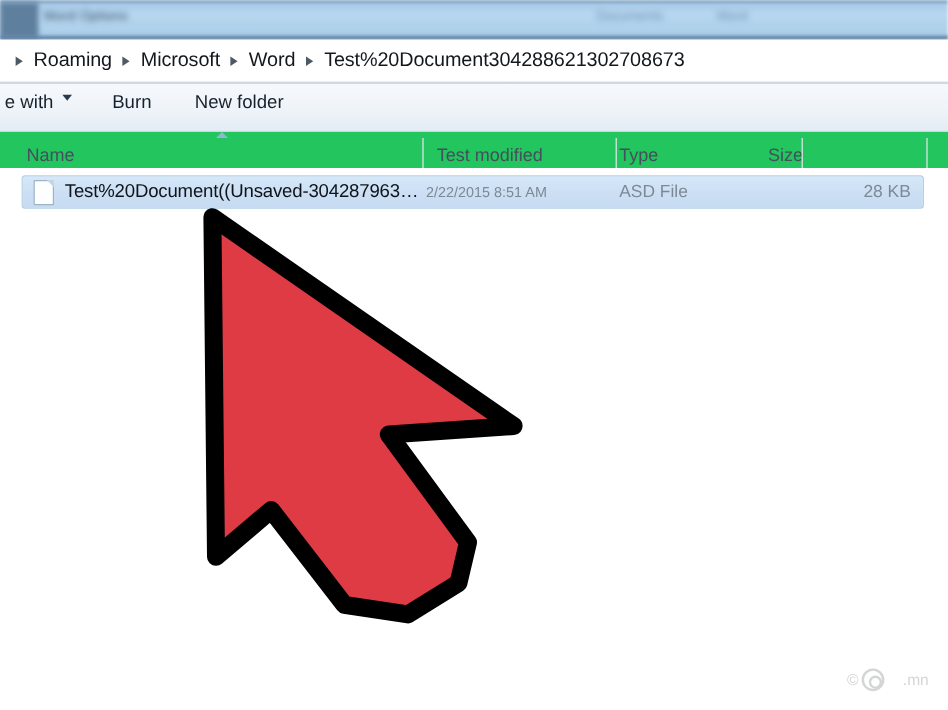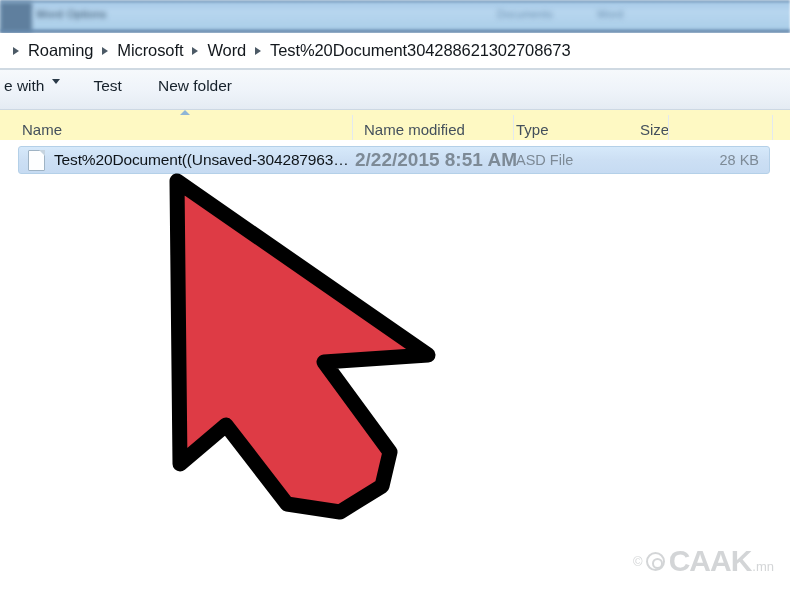--- a/index.html
+++ b/index.html
@@ -137,21 +137,21 @@
     left: 0; top: 109px;
     width: 790px; height: 1px;
     background: #cdd8e3;
   }
 
   
   .colheader {
     position: absolute;
     left: 0; top: 110px;
     width: 790px; height: 38px;
-    background: #fef9c3;
+    background: #22c55e;
     text-align: center;
   }
   .colheader-bottom {
     position: absolute;
     left: 0; top: 147px;
     width: 790px; height: 1px;
     background: #e2e8ee;
   }
   .col-label {
     position: absolute;
@@ -218,25 +218,24 @@
     font-size: 15.5px;
     color: #0e1419;
     font-family: "Liberation Sans", sans-serif;
     margin-left: 9px;
     white-space: nowrap;
     letter-spacing: -0.15px;
   }
   .cell-date {
     position: absolute;
     left: 336px;
-    font-size: 19px;
+    font-size: 12px;
     color: #7d8a96;
     font-family: "Liberation Sans", sans-serif;
     white-space: nowrap;
-    font-weight: bold;
   }
   .cell-type {
     position: absolute;
     left: 497px;
     font-size: 14.5px;
     color: #7d8a96;
     font-family: "Liberation Sans", sans-serif;
     white-space: nowrap;
   }
   .cell-size {
@@ -292,21 +291,21 @@
     color: #c3c6c8;
     letter-spacing: -1px;
     font-family: "Liberation Sans", sans-serif;
     line-height: 1;
   }
   .wm-tld {
     font-size: 13px;
     color: #c3c6c8;
     align-self: flex-end;
     margin-bottom: 2px;
-    margin-left: 1px;
+    margin-left: 11px;
     font-family: "Liberation Sans", sans-serif;
   }
 </style>
 </head>
 <body>
 
 <div id="screen">
 
   <div class="chrome-strip"></div>
   <div class="chrome-left-edge"></div>
@@ -326,31 +325,31 @@
     <span class="crumb-text">Test%20Document304288621302708673</span>
   </div>
   <div class="addr-bottom-line"></div>
 
   <div class="toolbar">
     <div class="tb-item" style="margin-left:0px;">
       <span>e with</span>
       <span class="tb-caret"></span>
     </div>
     <div class="tb-item" style="margin-left:26px;">
-      <span>Test</span>
+      <span>Burn</span>
     </div>
     <div class="tb-item" style="margin-left:28px;">
       <span>New folder</span>
     </div>
   </div>
   <div class="toolbar-bottom-line"></div>
 
   <div class="colheader">
     <div class="col-label" style="left:22px;">Name</div>
-    <div class="col-label" style="left:364px;">Name modified</div>
+    <div class="col-label" style="left:364px;">Test modified</div>
     <div class="col-label" style="left:516px;">Type</div>
     <div class="col-label" style="left:640px;">Size</div>
   </div>
   <div class="col-div" style="left:352px;"></div>
   <div class="col-div" style="left:513px;"></div>
   <div class="col-div" style="left:668px;"></div>
   <div class="col-div" style="left:772px;"></div>
   <div class="sort-arrow"></div>
   <div class="colheader-bottom"></div>
 
@@ -378,17 +377,16 @@
                L 390 452
                L 324 362
                L 428 355
                Z" fill="#DE3B45" stroke="#000000" stroke-width="15" stroke-linejoin="round" stroke-linecap="round"></path>
     </svg>
   </div>
 
   <div class="watermark">
     <span class="wm-c">©</span>
     <span class="wm-globe"></span>
-    <span class="wm-name">CAAK</span>
     <span class="wm-tld">.mn</span>
   </div>
 
 </div>
 
 </body></html>

